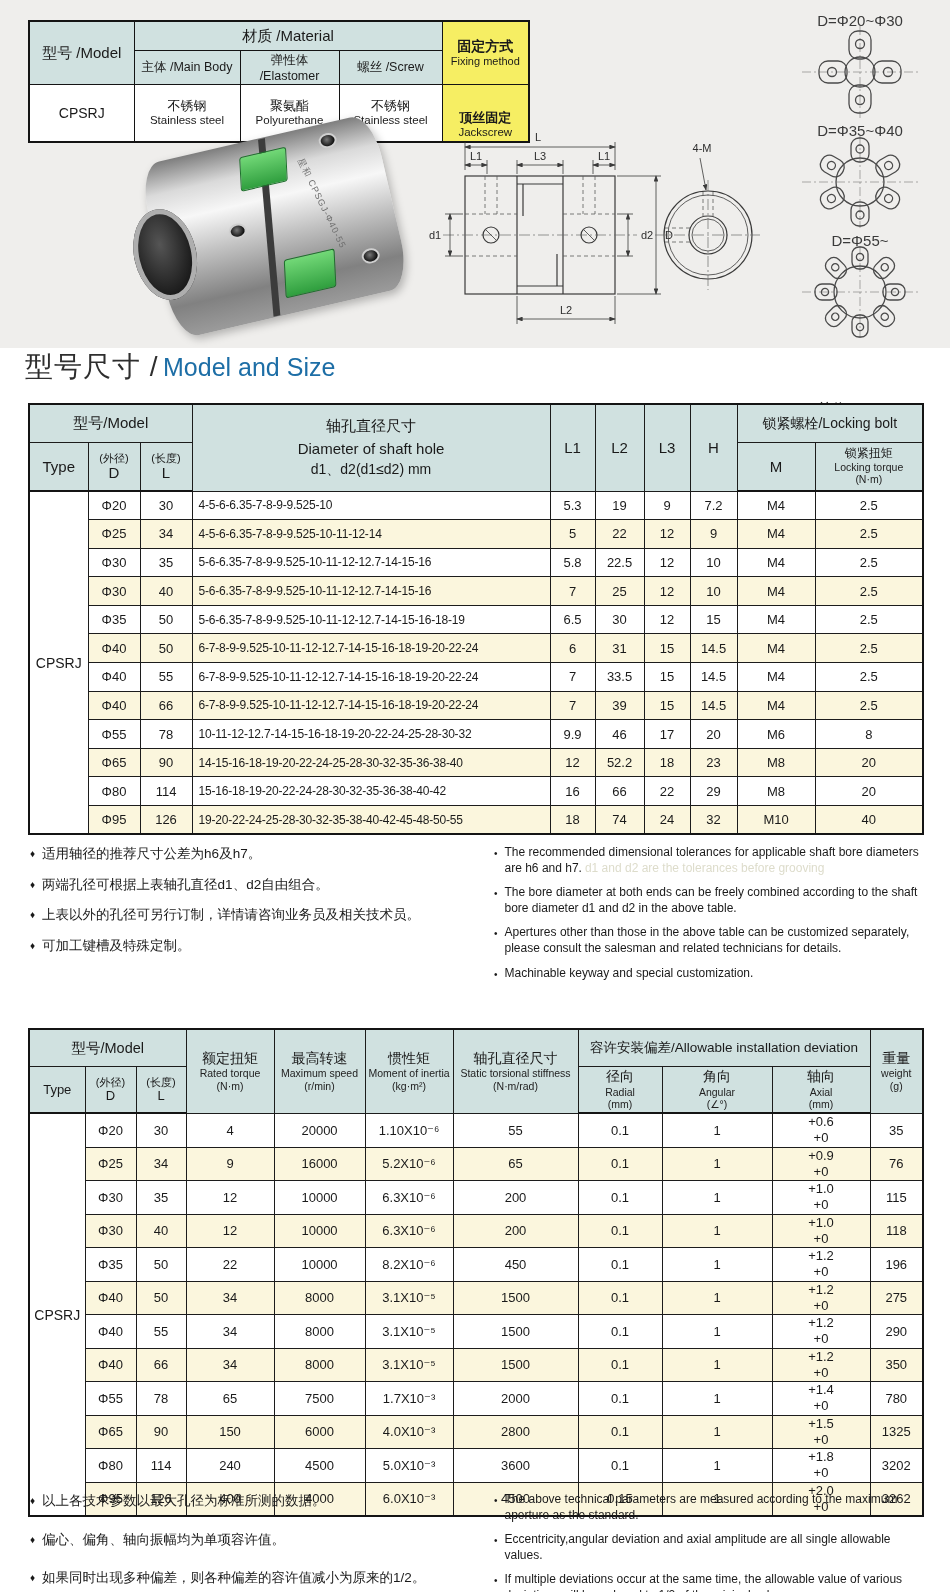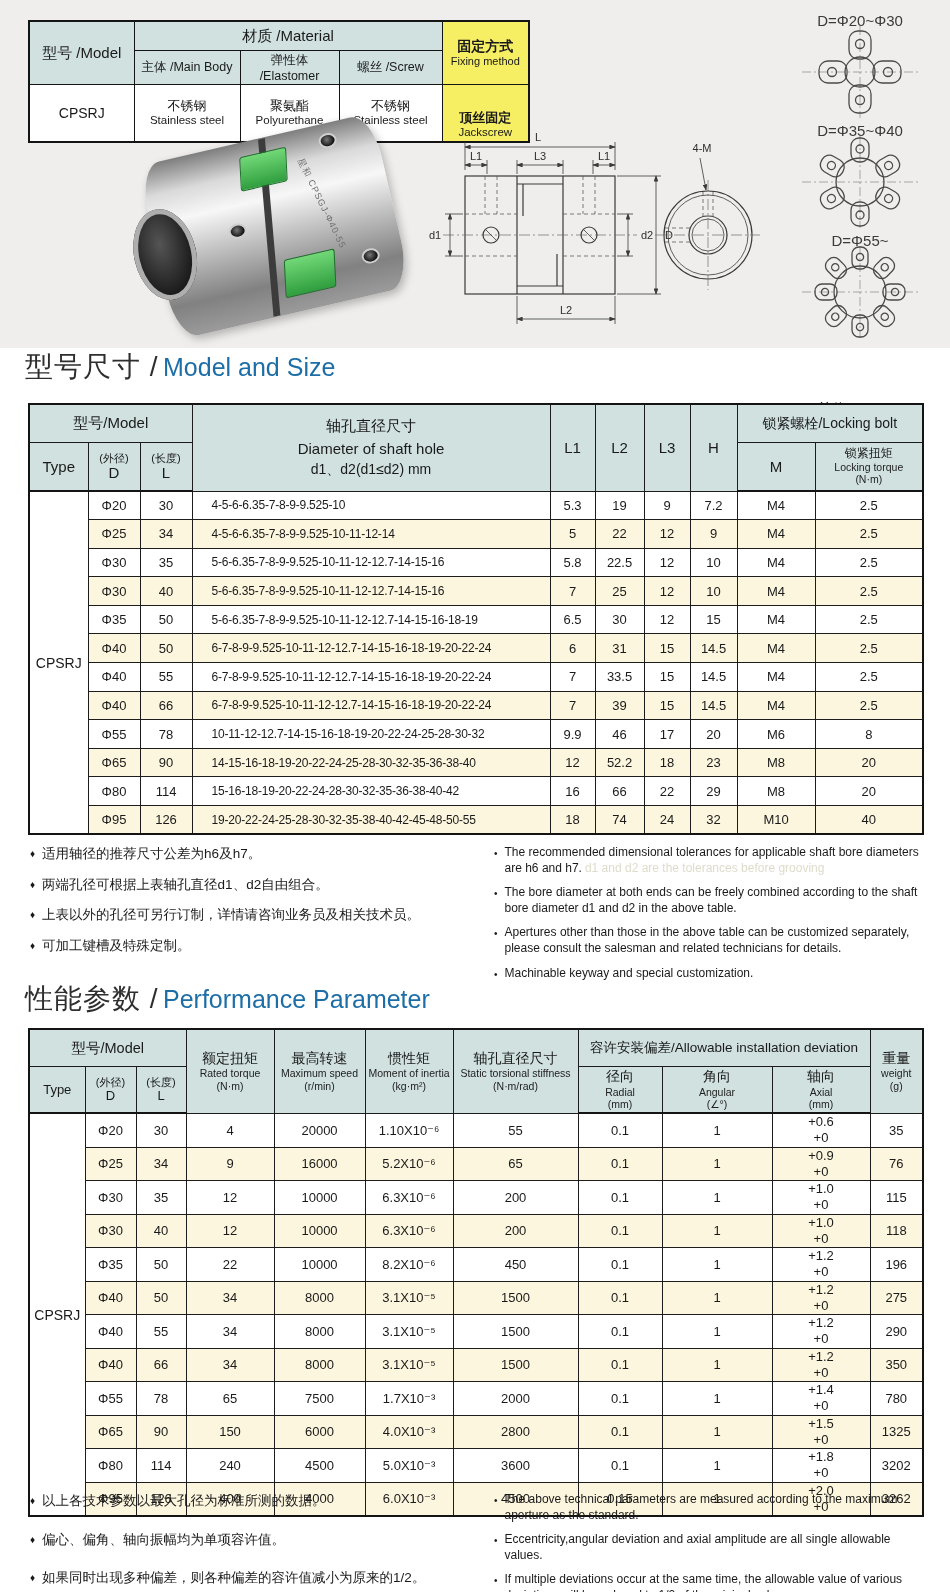--- a/index.html
+++ b/index.html
@@ -79,21 +79,21 @@
   .size-table thead tr.h1 th{height:37px;font-size:15px;}
   .size-table thead tr.h2 th{height:47px;font-size:15px;}
   .size-table tbody tr{height:28.6px;}
   .perf-table{top:1028px;}
   .perf-table thead tr.h1 th{height:36px;font-size:14.5px;}
   .perf-table thead tr.h2 th{height:45px;font-size:13px;}
   .perf-table tbody tr{height:30.3px;}
   .data-table tbody td{font-size:13px;}
   .data-table tbody tr.alt td{background:#fbf6dd;}
   .data-table .type-cell{background:#fff !important;font-size:14px;}
-  .size-table .shaft{text-align:left;padding-left:19px;font-size:12px;letter-spacing:-0.2px;}
+  .size-table .shaft{text-align:left;padding-left:6px;font-size:12px;letter-spacing:-0.2px;}
   .hdr-sub{font-size:11px;line-height:1.15;}
   .hdr-zh{font-size:14px;line-height:1.25;}
   .hdr-sm{font-size:10.5px;line-height:1.2;color:#222;}
   .shaft-h .m{font-size:15px;margin-bottom:4px;}
   .shaft-h .r{font-size:14px;}
   .axial-cell{font-size:11px;line-height:1.25;}
 
   
   .notes{position:absolute;display:flex;gap:28px;width:900px;left:30px;}
   .n1{top:845px;} .n2{top:1492px;}
@@ -603,24 +603,20 @@
           <span class="bullet">•</span>
           <span>Apertures other than those in the above table can be customized separately, please consult the salesman and related technicians for details.</span>
         </li>
       <li>
           <span class="bullet">•</span>
           <span>Machinable keyway and special customization.</span>
         </li>
     </ul>
   </div>
 
-  <div class="sec-title t2">
-    <span class="zh">性能参数 /</span>
-    <span class="en">Performance Parameter</span>
-  </div>
 
   <table class="data-table perf-table">
     <colgroup>
       <col style="width:56px">
         <col style="width:51px">
         <col style="width:50px">
         <col style="width:88px">
       <col style="width:91px">
         <col style="width:88px">
         <col style="width:125px">

